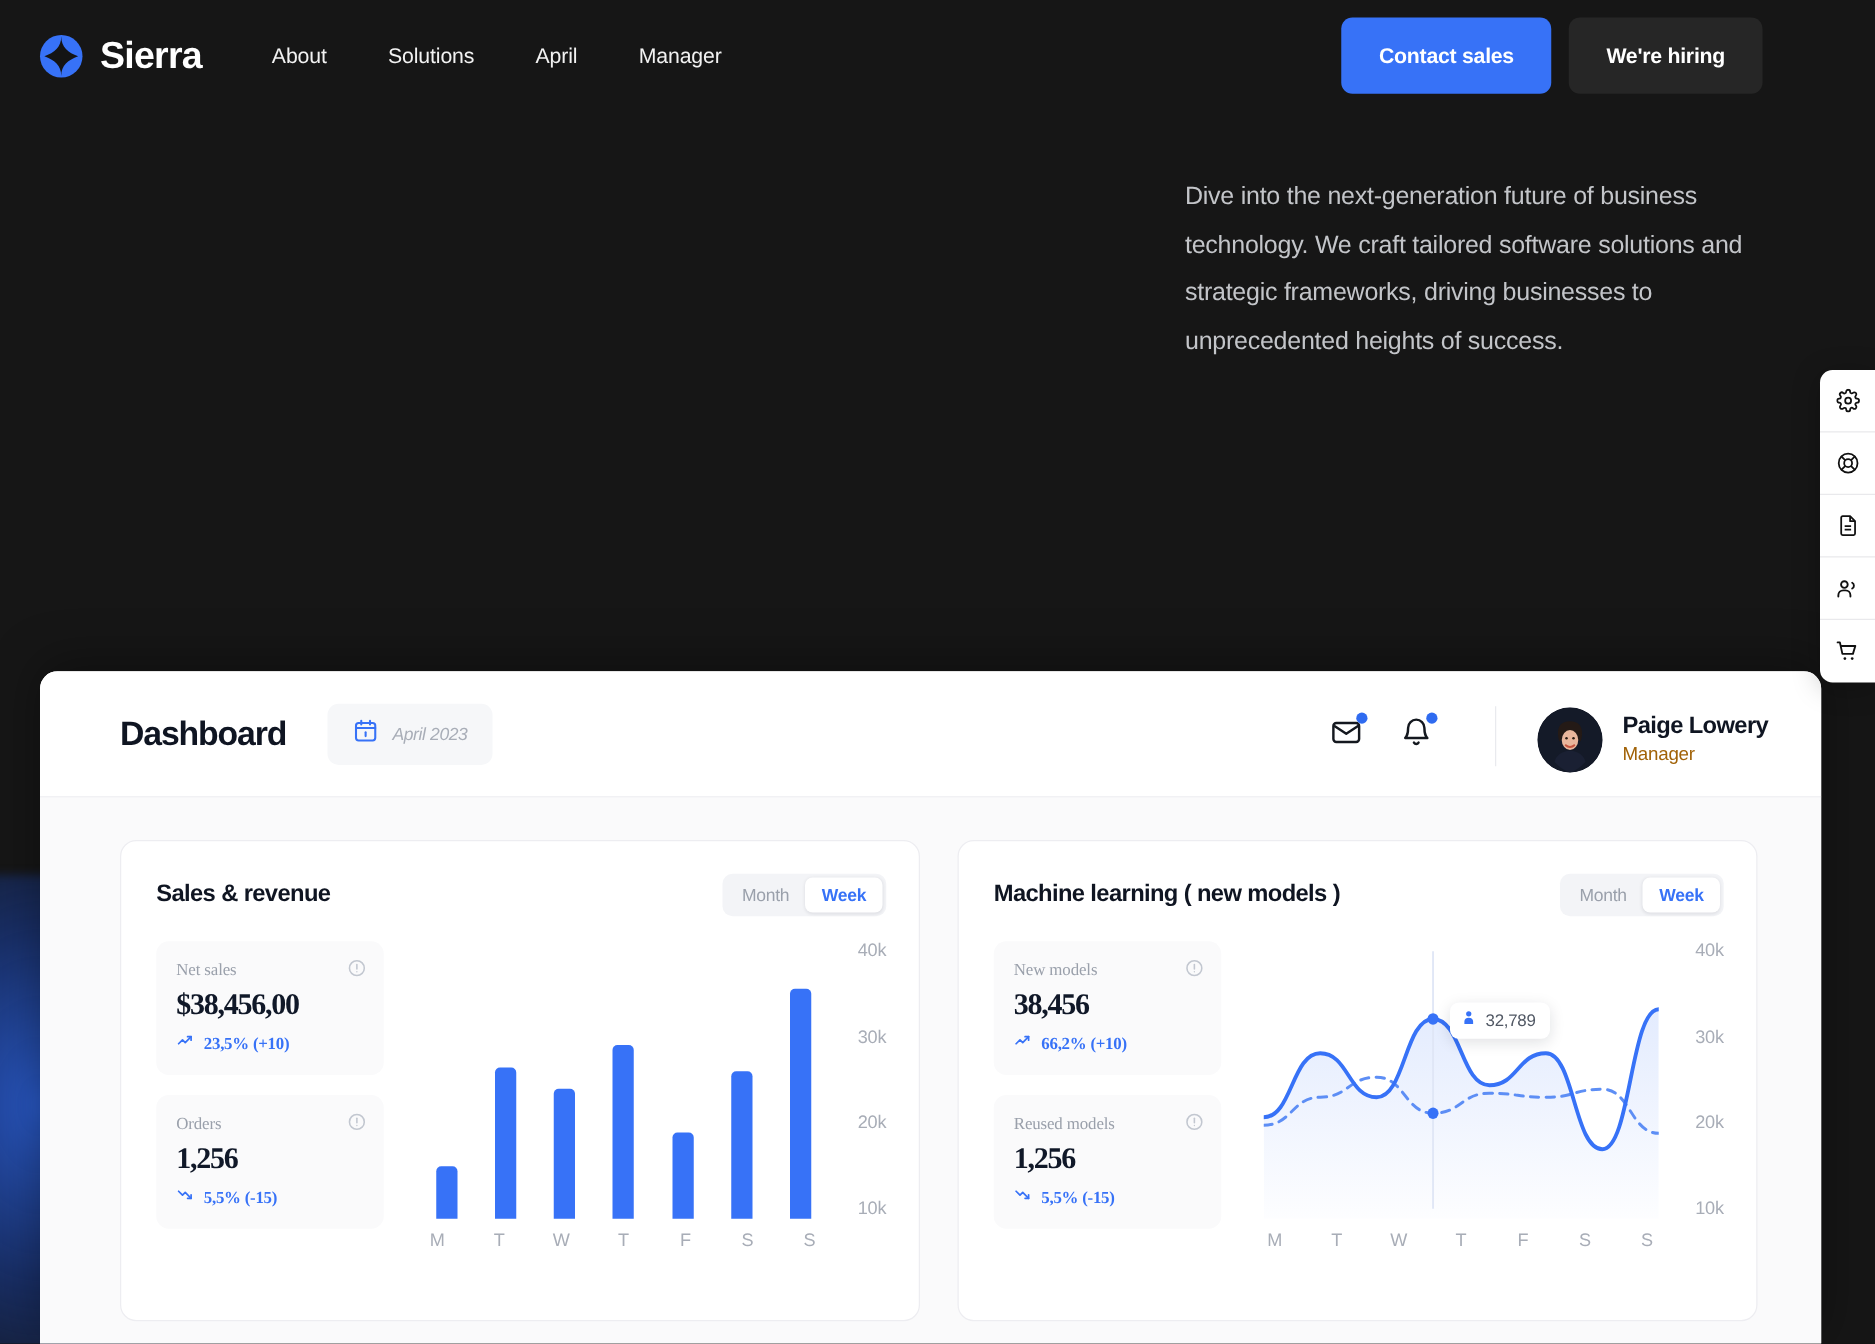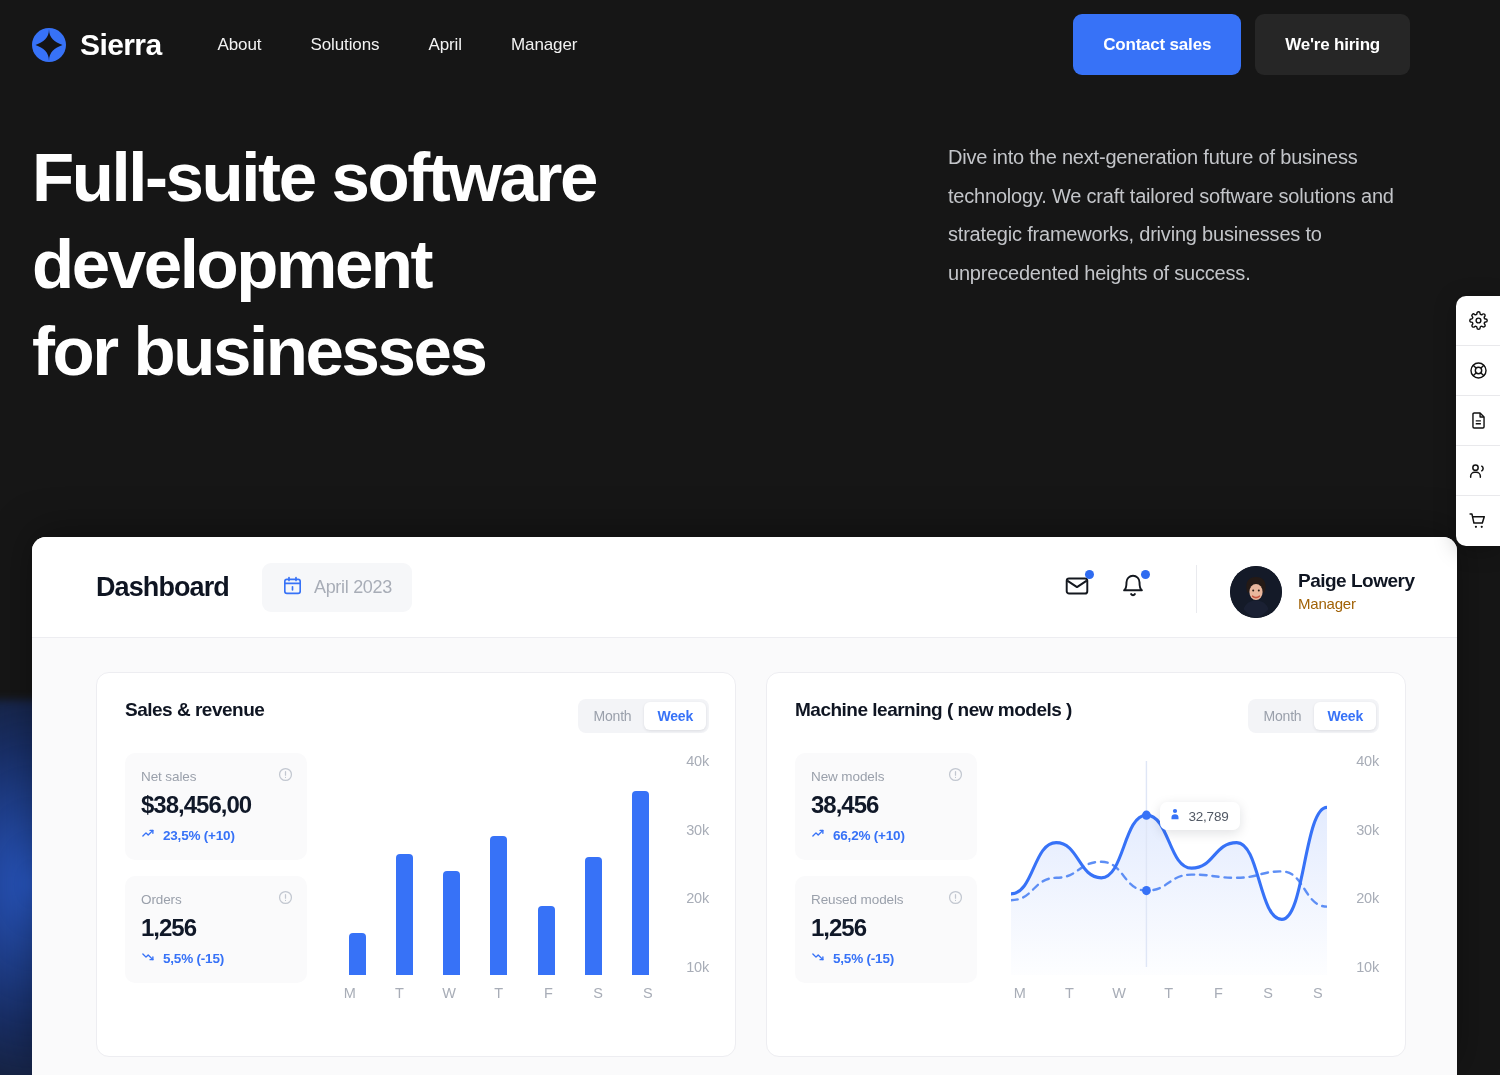--- a/index.html
+++ b/index.html
@@ -72,21 +72,21 @@
   }
   .dash-head {
     height:101px; display:flex; align-items:center; padding:0 0 0 64px;
     border-bottom:1px solid #ededf1; background:#fff; position:relative;
   }
   .dash-title { font-size:27px; font-weight:700; color:#0f1522; letter-spacing:-0.9px; }
   .date-chip {
     margin-left:33px; height:49px; display:flex; align-items:center; gap:11px;
     background:#f6f7f9; border-radius:9px; padding:0 20px; cursor:pointer;
   }
-  .date-label { color:#a8adb7; font-size:18px; letter-spacing:-0.3px; }
+  .date-label { color:#a8adb7; font-size:14px; letter-spacing:-0.3px;font-style:italic; }
   .search {
     position:absolute; left:670px; top:26px; width:335px; height:51px;
     background:#f6f7f9; border-radius:9px; display:flex; align-items:center; padding:0 17px; cursor:text;
   }
   .search input {
     flex:1; border:none; outline:none; background:transparent; margin-left:13px;
     font-family:"Liberation Sans", sans-serif; font-size:17px; color:#8f95a1; letter-spacing:-0.2px;
   }
   .search input::placeholder { color:#c2c7d0; }
   .kbd { color:#2a2f3a; font-size:16px; letter-spacing:0.5px; font-style:italic; }
@@ -98,31 +98,31 @@
   .user { position:absolute; left:1198px; top:29px; display:flex; gap:16px; align-items:center; cursor:pointer; }
   .avatar { width:52px; height:52px; border-radius:50%; overflow:hidden; position:relative; background:#121726; }
   .user-name { font-size:19px; font-weight:700; color:#0f1522; letter-spacing:-0.5px; line-height:22px; }
   .user-role { font-size:15px; color:#a16207; letter-spacing:-0.2px; line-height:20px; margin-top:2px; }
 
   .dash-body { background:#fafafb; height:437px; padding:34px 32px 0 64px; display:flex; gap:30px; }
   .card {
     background:#ffffff; border:1px solid #ededf1; border-radius:13px;
     width:640px; height:385px; padding:26px 26px 0 28px; position:relative;
   }
-  .card-head { display:flex; justify-content:space-between; }
+  .card-head { display:flex; align-items:center; justify-content:space-between; }
   .card-title { font-size:19px; font-weight:700; color:#0f1522; letter-spacing:-0.5px; }
   .toggle { display:flex; background:#f3f4f7; border-radius:8px; padding:3px; }
   .toggle span {
     font-size:14px; padding:6px 13px; border-radius:6px; color:#9aa0ab; letter-spacing:-0.2px; cursor:pointer;
   }
   .toggle span.on { background:#ffffff; color:#3772f7; font-weight:700; box-shadow:0 1px 3px rgba(16,24,40,0.10); }
 
   .card-inner { display:flex; margin-top:20px; }
   .stats { width:182px; display:flex; flex-direction:column; gap:16px; }
-  .stat { background:#fafafb; border-radius:10px; padding:14px 16px 16px 16px; position:relative; }
+  .stat { background:#fafafb; border-radius:10px; padding:14px 16px 16px 16px; position:relative;font-family:Liberation Serif, serif; }
   .stat-label { font-size:13.5px; color:#9aa0ab; letter-spacing:-0.1px; }
   .stat-info { position:absolute; right:14px; top:14px; cursor:pointer; }
   .stat-value { font-size:24px; font-weight:700; color:#101828; letter-spacing:-1px; margin-top:6px; }
   .stat-delta { display:flex; align-items:center; gap:7px; margin-top:7px; font-size:13.5px; color:#3772f7; font-weight:600; letter-spacing:-0.2px; }
 
   .chart-wrap { flex:1; position:relative; margin-left:34px; }
   .yaxis { position:absolute; right:0; top:0; width:44px; height:222px; }
   .yaxis span { position:absolute; right:0; font-size:14.5px; color:#a8adb7; letter-spacing:-0.2px; }
   .xaxis { position:absolute; left:0; right:52px; top:232px; display:flex; justify-content:space-between; }
   .xaxis span { font-size:14.5px; color:#a8adb7; letter-spacing:0.4px; width:18px; text-align:center; }
@@ -161,23 +161,20 @@
       <span class="nav-link">Solutions</span>
       <span class="nav-link">April</span>
       <span class="nav-link">Manager</span>
     </div>
     <div class="nav-actions">
       <button class="btn btn-primary">Contact sales</button>
       <button class="btn btn-ghost">We're hiring</button>
     </div>
   </div>
 
-  <h1 class="hero-title">Full-suite software
-development
-for businesses</h1>
   <p class="hero-copy">Dive into the next-generation future of business technology. We craft tailored software solutions and strategic frameworks, driving businesses to unprecedented heights of success.</p>
 
   <div class="rail">
     <div class="rail-item">
       <span>
         <svg width="19" height="19" viewBox="0 0 24 24" fill="none" stroke="#111" stroke-width="1.8" stroke-linecap="round" stroke-linejoin="round">
           <circle cx="12" cy="12" r="3"></circle>
           <path d="M19.4 15a1.65 1.65 0 0 0 .33 1.82l.06.06a2 2 0 1 1-2.83 2.83l-.06-.06a1.65 1.65 0 0 0-1.82-.33 1.65 1.65 0 0 0-1 1.51V21a2 2 0 1 1-4 0v-.09A1.65 1.65 0 0 0 9 19.4a1.65 1.65 0 0 0-1.82.33l-.06.06a2 2 0 1 1-2.83-2.83l.06-.06a1.65 1.65 0 0 0 .33-1.82 1.65 1.65 0 0 0-1.51-1H3a2 2 0 1 1 0-4h.09A1.65 1.65 0 0 0 4.6 9a1.65 1.65 0 0 0-.33-1.82l-.06-.06a2 2 0 1 1 2.83-2.83l.06.06A1.65 1.65 0 0 0 9 4.6a1.65 1.65 0 0 0 1-1.51V3a2 2 0 1 1 4 0v.09a1.65 1.65 0 0 0 1 1.51 1.65 1.65 0 0 0 1.82-.33l.06-.06a2 2 0 1 1 2.83 2.83l-.06.06a1.65 1.65 0 0 0-.33 1.82V9a1.65 1.65 0 0 0 1.51 1H21a2 2 0 1 1 0 4h-.09a1.65 1.65 0 0 0-1.51 1z"></path>
         </svg>
       </span>

